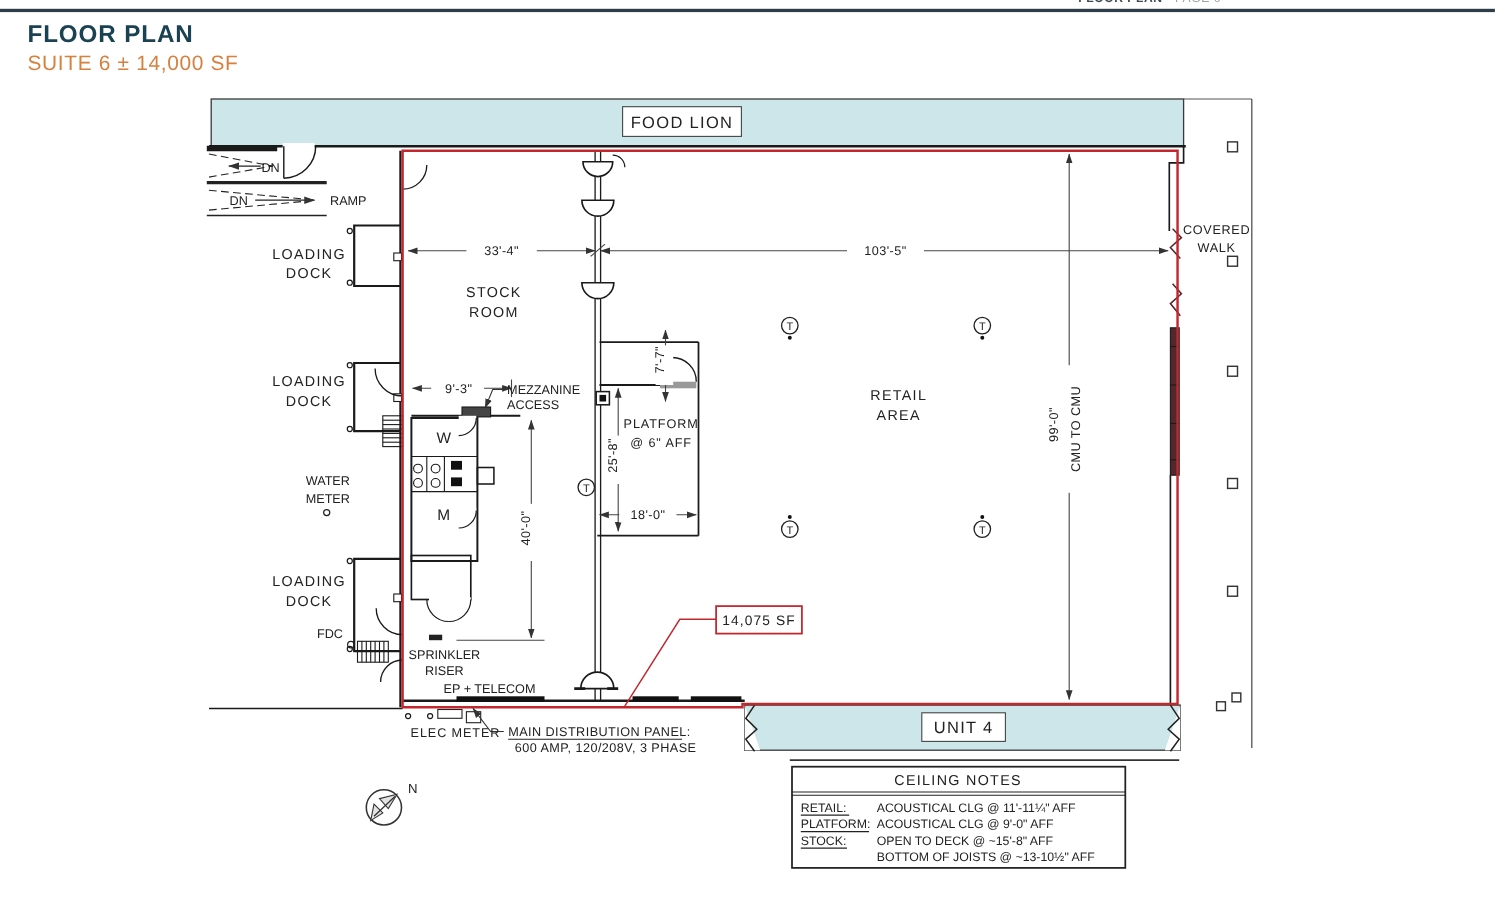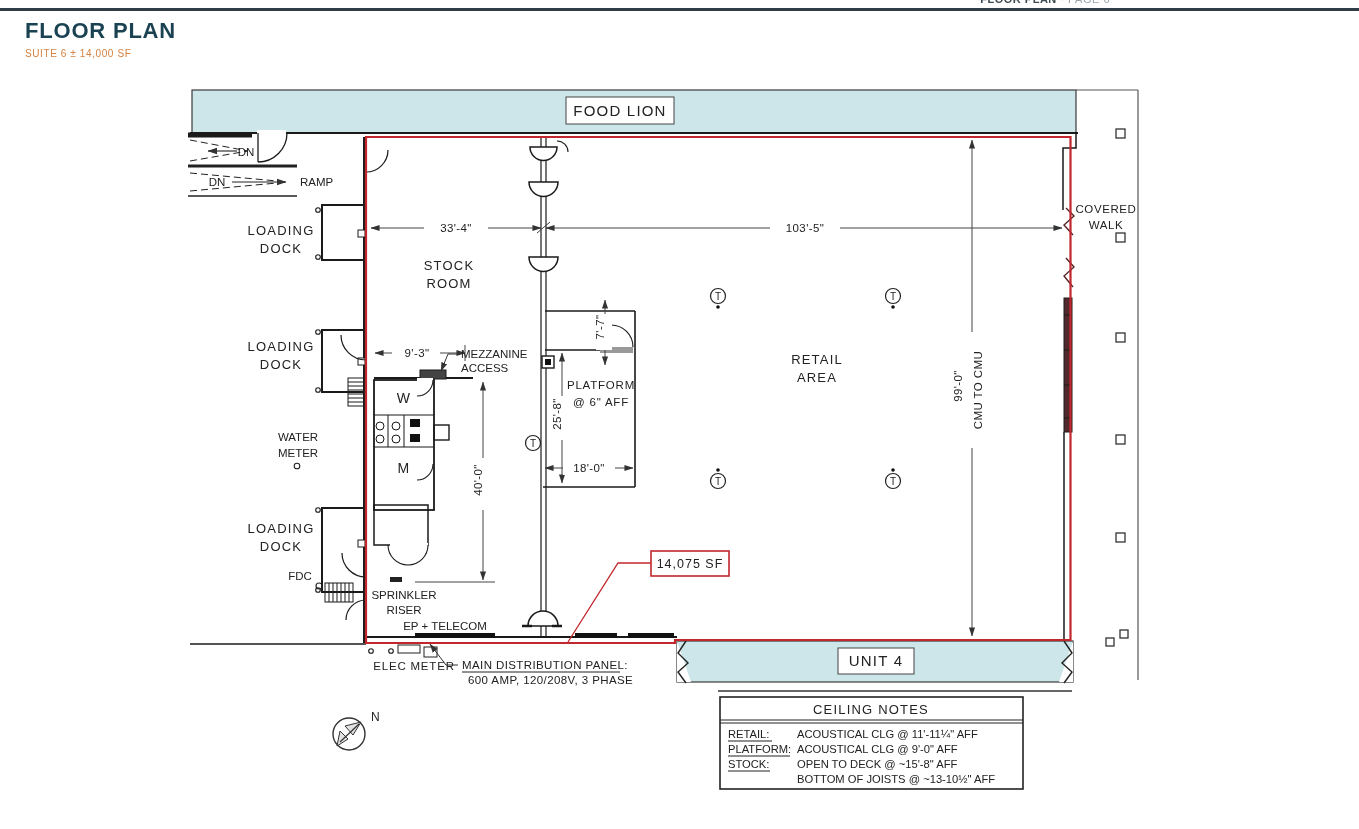--- a/index.html
+++ b/index.html
@@ -5,21 +5,21 @@
   html,body{margin:0;padding:0;background:#ffffff;width:1359px;height:829px;overflow:hidden;
     font-family:"Liberation Sans", sans-serif;}
   .stage{position:relative;width:1124px;height:829px;background:#fff;}
   .top-rule{position:absolute;top:8px;left:0;width:1359px;height:3px;background:#2e3d47;}
   .tr-clip{position:absolute;top:0;right:14px;height:8px;overflow:hidden;}
   .tr-text{margin-top:-7px;font-size:11px;letter-spacing:.5px;white-space:nowrap;}
   .tr-bold{font-weight:bold;color:#3c4a52;}
   .tr-rest{color:#9aa3a8;font-weight:normal;}
   .page-title{position:absolute;left:25px;top:18px;font-size:22px;font-weight:bold;
     color:#1b4252;letter-spacing:.8px;}
-  .page-sub{position:absolute;left:25px;top:48px;font-size:10px;color:#d5813f;letter-spacing:.6px;}
+  .page-sub{position:absolute;left:25px;top:48px;font-size:19px;color:#d5813f;letter-spacing:.6px;}
   svg{position:absolute;left:0;top:0;}
   text{font-family:"Liberation Sans", sans-serif;fill:#222;}
   .cad{letter-spacing:1.2px;}
   .dim{font-size:11.5px;letter-spacing:.4px;}
   .lbl13{font-size:13px;}
   .lbl12{font-size:11.5px;}
 </style>
 </head>
 <body>
 

